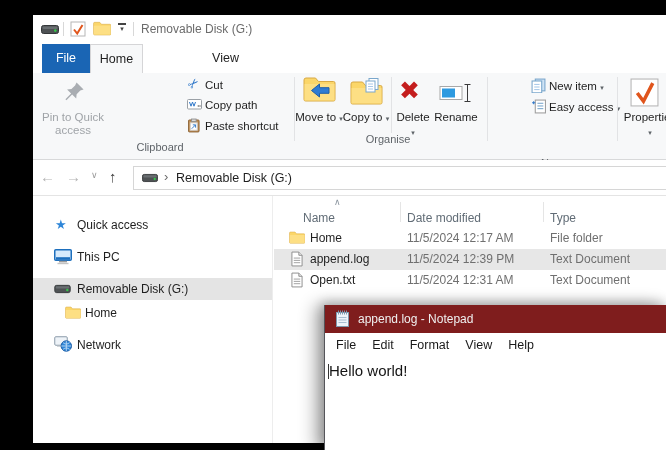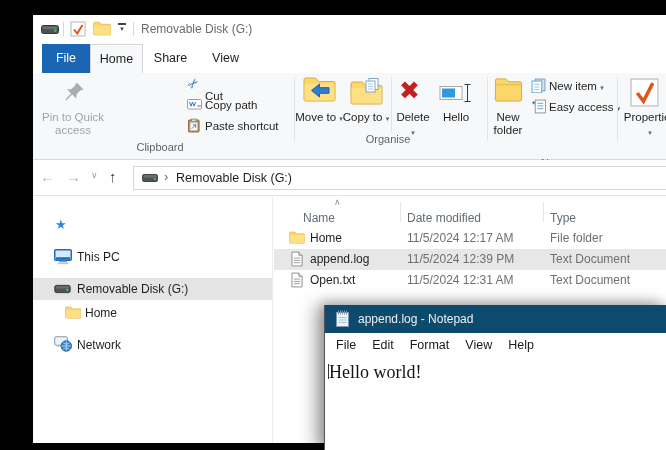--- a/index.html
+++ b/index.html
@@ -28,26 +28,26 @@
   .main{position:absolute;left:0;top:181px;width:100%;height:247px;background:#fff}
   .sideitem{position:absolute;height:22px;line-height:22px;font-size:12px;color:#1f1f1f;cursor:default}
   .hl{position:absolute;background:#e4e4e4}
   .hcell{position:absolute;top:14px;font-size:12px;color:#616c76;height:16px;line-height:16px;cursor:default}
   .hsep{position:absolute;top:6px;width:1px;height:20px;background:#e5e5e5}
   .cell{position:absolute;height:21px;line-height:21px;font-size:12px}
   .nm{color:#1f1f1f}.mt{color:#6f6f6f}
   
   .notepad{position:absolute;left:324px;top:305px;width:343px;height:145px;background:#fff;z-index:10;
            border-left:1px solid #55555a;box-shadow:-9px 0 16px rgba(0,0,0,.32),-2px -3px 10px rgba(0,0,0,.20)}
-  .ntitle{position:absolute;left:0;top:0;width:100%;height:28px;background:#0c4a6e}
+  .ntitle{position:absolute;left:0;top:0;width:100%;height:28px;background:#7f1d1d}
   .ntitletext{position:absolute;left:33px;top:0;height:28px;line-height:28px;font-size:12px;color:#f0f0f0}
   .nmenu{position:absolute;left:0;top:28px;width:100%;height:23px;background:#fff;display:flex;align-items:center;padding-left:3px}
   .nmenu span{padding:0 8px;font-size:12.5px;color:#1a1a1a;cursor:default}
   .ncontent{position:absolute;left:0;top:51px;right:0;bottom:0;background:#fff}
-  .ntext{position:absolute;left:4px;top:6px;font-family:Liberation Serif, serif;font-size:18px;color:#141414;white-space:pre}
+  .ntext{position:absolute;left:4px;top:6px;font-family:Liberation Sans, sans-serif;font-size:15px;color:#141414;white-space:pre}
   svg{display:block}
 </style>
 </head>
 <body>
 
 <div id="screen">
 
   <div class="explorer">
 
     <div class="titlebar">
@@ -75,40 +75,39 @@
         <span style="display:block;width:8px;margin:0 auto;border-top:2px solid #444"></span>
         <span style="display:block;font-size:7px;color:#444;line-height:8px">▾</span>
       </span>
       <span class="qsep" style="left:100px"></span>
       <span class="wintitle">Removable Disk (G:)</span>
     </div>
 
     <div class="tabs">
       <div class="tab filetab" style="left:9px;width:48px">File</div>
       <div class="tab active" style="left:57px;width:53px">Home</div>
-      <div class="tab" style="left:110px;width:55px">Share</div>
       <div class="tab" style="left:165px;width:55px">View</div>
     </div>
 
     <div class="ribbon">
 
       <div class="abs rbtn" style="left:7px;top:2px;width:66px;height:64px">
         <span class="abs" style="left:23px;top:6px">
           <svg width="22" height="22" viewBox="0 0 20 20" fill="#a9adb2">
               <path d="M12.3 1.3 l6.4 6.4 -3 1 -3.3 3.3 -.4 4 -3.7 -3.7 -5.2 5.2 -.9 -.9 5.2 -5.2 -3.7 -3.7 4 -.4 3.3 -3.3 z"></path>
             </svg>
         </span>
         <div class="rlabel dis" style="left:0;top:36px;width:66px">Pin to Quick access</div>
       </div>
 
 
 
       <div class="abs rbtn" style="left:153px;top:2px;width:100px;height:20px">
         <span class="abs" style="left:2px;top:1px;font-size:13px;color:#2e77c9;transform:rotate(-45deg)">✂</span>
-        <div class="slabel" style="left:19px;top:14px">Cut</div>
+        <div class="slabel" style="left:19px;top:3px">Cut</div>
       </div>
       <div class="abs rbtn" style="left:153px;top:43px;width:108px;height:20px">
         <span class="abs" style="left:2px;top:2px">
           <svg width="12" height="15" viewBox="0 0 13 15">
               <rect x="0.5" y="1.5" width="11.5" height="13" rx="1" fill="#c09056" stroke="#8a6134"></rect>
               <rect x="3.8" y="0.5" width="5" height="2.6" fill="#ddd" stroke="#909090"></rect>
               <rect x="2.5" y="4.6" width="7.5" height="8" fill="#fff" stroke="#cfcfcf"></rect>
               <path d="M4 11 l4.2-4.2 M8.2 6.8 v3 M8.2 6.8 h-3" stroke="#2e77c9" fill="none"></path>
             </svg>
         </span>
@@ -171,34 +170,25 @@
           <svg width="34" height="22" viewBox="0 0 34 22">
               <rect x="1" y="4.5" width="22" height="13" fill="#fff" stroke="#a8a8a8"></rect>
               <rect x="3" y="6.5" width="13" height="9" fill="#2e9ae0"></rect>
               <g stroke="#3a3a3a">
                 <line x1="28.5" y1="3" x2="28.5" y2="19"></line>
                 <line x1="25.5" y1="2.5" x2="31.5" y2="2.5"></line>
                 <line x1="25.5" y1="19.5" x2="31.5" y2="19.5"></line>
               </g>
             </svg>
         </span>
-        <div class="rlabel" style="left:0;top:36px;width:50px">Hello</div>
+        <div class="rlabel" style="left:0;top:36px;width:50px">Rename</div>
       </div>
       <div class="glabel" style="left:315px;top:60px;width:80px">Organise</div>
       <div class="rsep" style="left:454px"></div>
 
-      <div class="abs rbtn" style="left:453px;top:2px;width:44px;height:64px">
-        <span class="abs" style="left:8px;top:1px">
-          <svg width="29" height="27" viewBox="0 0 30 27">
-              <path d="M3 2.5 h9 a1.5 1.5 0 0 1 1.2 .6 l2 2.4 h11.8 a1.5 1.5 0 0 1 1.5 1.5 v17 a1.5 1.5 0 0 1 -1.5 1.5 H3 a1.5 1.5 0 0 1 -1.5 -1.5 v-20 A1.5 1.5 0 0 1 3 2.5 z" fill="#fbd669" stroke="#d8a945"></path>
-              <path d="M1.5 8.5 h27" stroke="#e2b955"></path>
-            </svg>
-        </span>
-        <div class="rlabel" style="left:0;top:36px;width:44px">New folder</div>
-      </div>
 
       <div class="abs rbtn" style="left:496px;top:4px;width:110px;height:19px">
         <span class="abs" style="left:2px;top:1px">
           <svg width="15" height="15" viewBox="0 0 14 14">
               <rect x="4" y="1" width="9" height="11" fill="#cfe3f5" stroke="#7aa7cc"></rect>
               <rect x="1" y="2.8" width="9" height="11" fill="#fff" stroke="#7aa7cc"></rect>
               <g stroke="#a8c8e8">
                 <line x1="3" y1="6" x2="8" y2="6"></line>
                 <line x1="3" y1="8.4" x2="8" y2="8.4"></line>
                 <line x1="3" y1="10.8" x2="8" y2="10.8"></line>
@@ -254,20 +244,21 @@
       </div>
     </div>
 
     <div class="main">
 
       <div class="hl" style="left:0;top:82px;width:239px;height:22px"></div>
       <div class="abs" style="left:239px;top:0;width:1px;height:247px;background:#ededed"></div>
 
       <div class="sideitem" style="left:18px;top:18px;width:210px">
         <span class="abs" style="left:4px;top:0;font-size:13px;color:#2f86d8">★</span>
+        <span class="abs" style="left:26px">Quick access</span>
       </div>
 
       <div class="sideitem" style="left:18px;top:50px;width:210px">
         <span class="abs" style="left:3px;top:3px">
           <svg width="18" height="16" viewBox="0 0 18 16">
               <rect x="0.75" y="0.75" width="16.5" height="10.5" rx="1" fill="#d6eafc" stroke="#1d6fbd" stroke-width="1.5"></rect>
               <rect x="2" y="8.2" width="14" height="2.6" fill="#1d6fbd"></rect>
               <rect x="5" y="11.8" width="8" height="1.6" fill="#9b9b9b"></rect>
               <rect x="3.5" y="13.8" width="11" height="1.4" fill="#c4c4c4"></rect>
             </svg>

